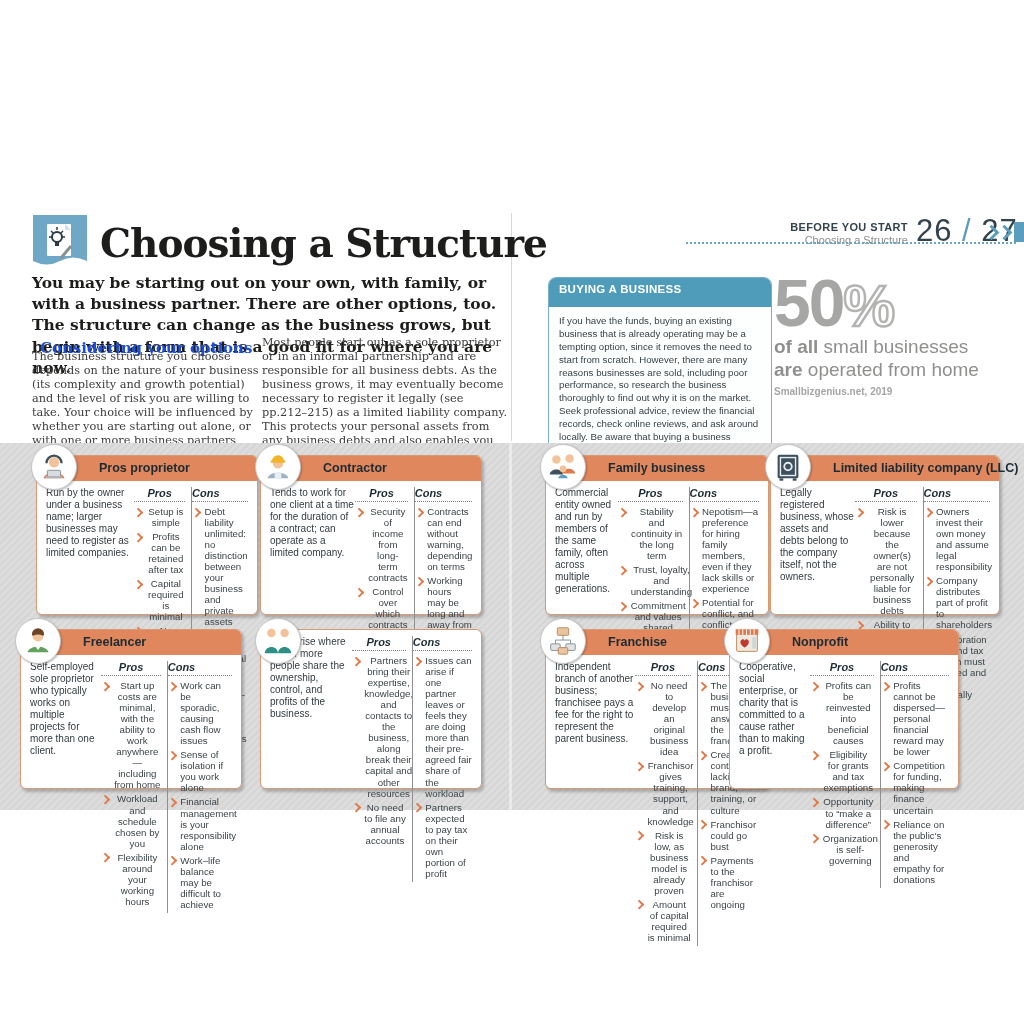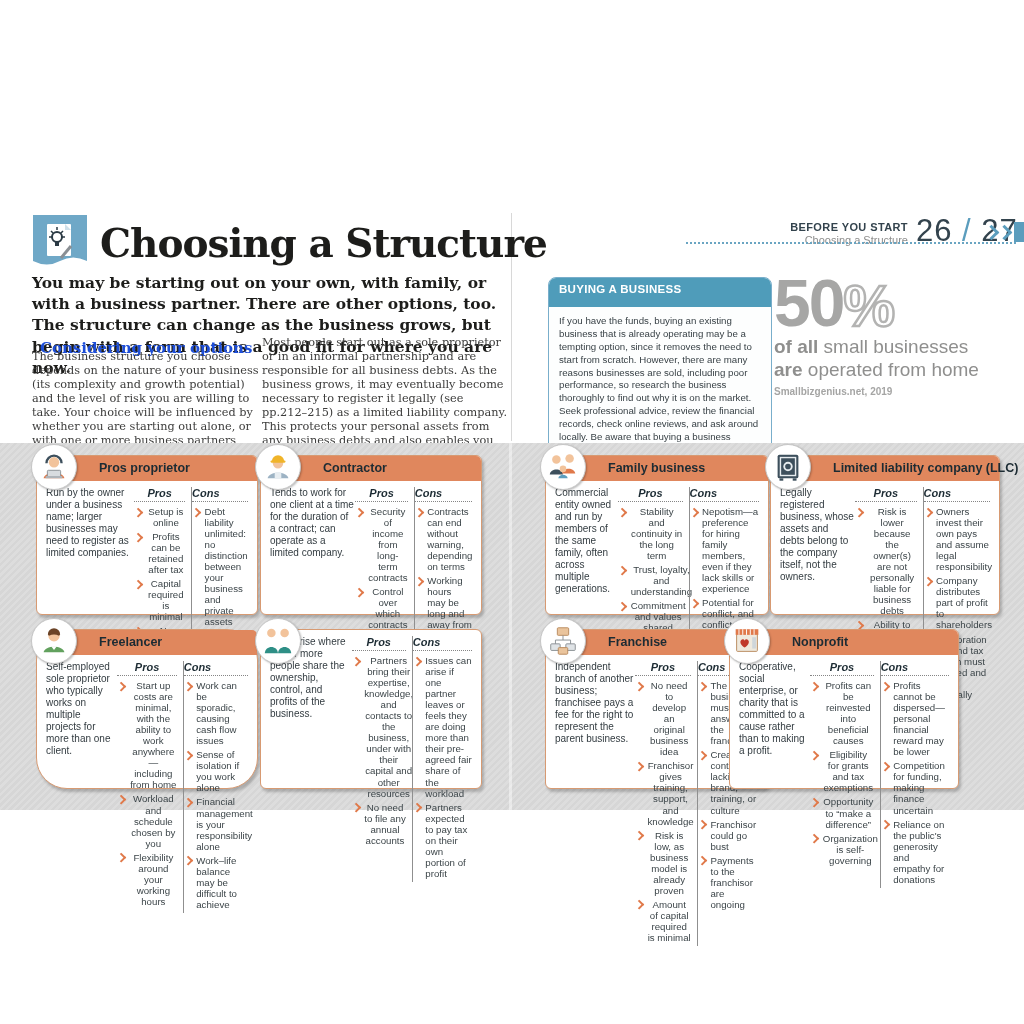--- a/index.html
+++ b/index.html
@@ -141,21 +141,21 @@
           <span class="card-title">Pros proprietor</span>
         </div>
         <div class="card-body">
           <p class="card-desc">Run by the owner under a business name; larger businesses may need to register as limited companies.</p>
           <div class="cols">
             <div class="pc-col pros">
               <h4>Pros</h4>
               <ul>
                 <li>
                   <span class="bullet-chev"></span>
-                  <span>Setup is online</span>
+                  <span>Setup is simple</span>
                 </li>
                 <li>
                   <span class="bullet-chev"></span>
                   <span>Profits can be retained after tax</span>
                 </li>
                 <li>
                   <span class="bullet-chev"></span>
                   <span>Capital required is minimal</span>
                 </li>
                 <li>
@@ -318,36 +318,36 @@
                   <span class="bullet-chev"></span>
                   <span>Ability to go public to attract inward investment if rapid, high growth is anticipated</span>
                 </li>
               </ul>
             </div>
             <div class="pc-col cons">
               <h4>Cons</h4>
               <ul>
                 <li>
                   <span class="bullet-chev"></span>
-                  <span>Owners invest their own pays and assume legal responsibility</span>
+                  <span>Owners invest their own money and assume legal responsibility</span>
                 </li>
                 <li>
                   <span class="bullet-chev"></span>
                   <span>Company distributes part of profit to shareholders</span>
                 </li>
                 <li>
                   <span class="bullet-chev"></span>
                   <span>Corporation tax and tax return must be filed and paid annually</span>
                 </li>
               </ul>
             </div>
           </div>
         </div>
       </div>
-      <div class="card" style="left: 36px; top: 629px; width: 220px; border-radius: 31px;">
+      <div class="card" style="left: 20px; top: 629px; width: 220px;">
         <span class="icon-circle">
           <svg viewBox="0 0 36 36">
             <circle cx="18" cy="12.5" r="6" fill="#f2c39b"></circle>
             <path d="M11.5 11a6.5 6.5 0 0 1 13 0l-1.2 1.5a12 12 0 0 0-10.6 0z" fill="#6b4326"></path>
             <path d="M7 30c1-8 21-8 22 0z" fill="#62a15e"></path>
             <path d="M15 23.5l3 4 3-4z" fill="#fff"></path>
           </svg>
         </span>
         <div class="card-head">
           <span class="card-title">Freelancer</span>
@@ -408,21 +408,21 @@
           </svg>
         </span>
         <div class="card-body">
           <p class="card-desc">Enterprise where two or more people share the ownership, control, and profits of the business.</p>
           <div class="cols">
             <div class="pc-col pros">
               <h4>Pros</h4>
               <ul>
                 <li>
                   <span class="bullet-chev"></span>
-                  <span>Partners bring their expertise, knowledge, and contacts to the business, under with their capital and other resources</span>
+                  <span>Partners bring their expertise, knowledge, and contacts to the business, along break their capital and other resources</span>
                 </li>
                 <li>
                   <span class="bullet-chev"></span>
                   <span>No need to file any annual accounts</span>
                 </li>
               </ul>
             </div>
             <div class="pc-col cons">
               <h4>Cons</h4>
               <ul>

